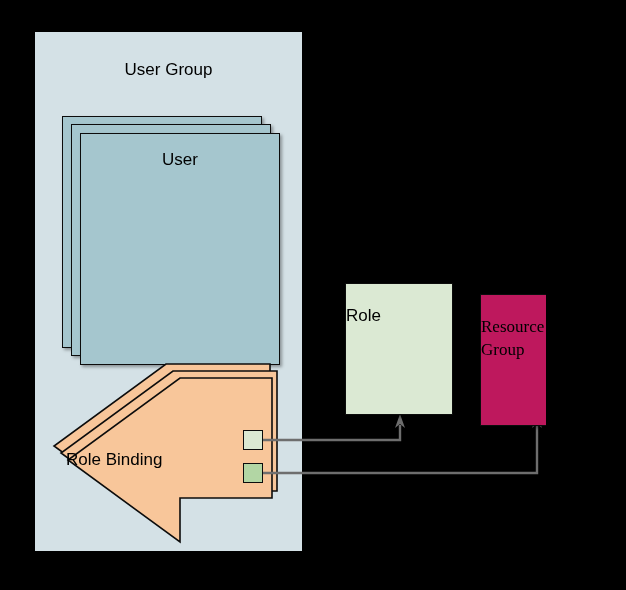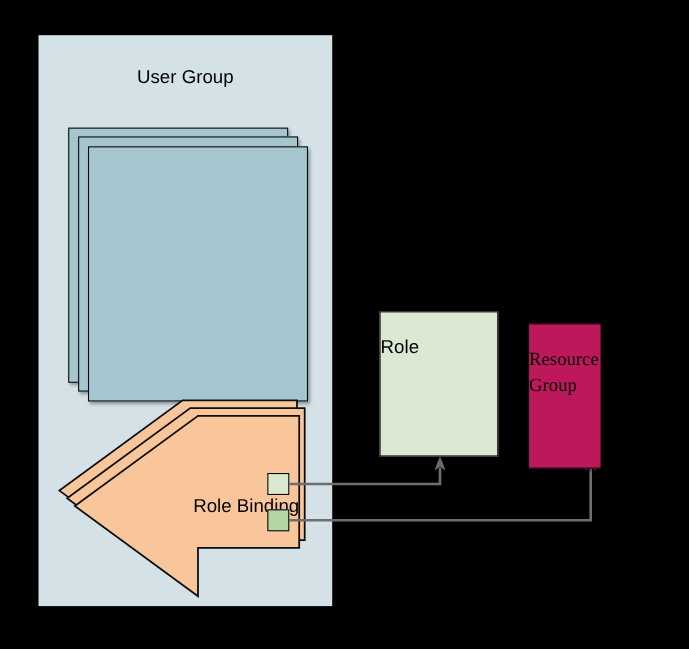--- a/index.html
+++ b/index.html
@@ -63,21 +63,21 @@
   .rb-svg { position: absolute; overflow: visible; }
   #rb-back  { left: 52px; top: 362px; }
   #rb-mid   { left: 59px; top: 369px; }
   #rb-front { left: 66px; top: 376px; }
 
   #role-binding-label {
     position: absolute;
     left: 66px;
     top: 450px;
     width: 206px;
-    text-align: right;
+    text-align: left;
     font-size: 17px;
     color: #000000;
     line-height: 20px;
   }
 
   
   .key-square {
     position: absolute;
     width: 20px;
     height: 20px;
@@ -143,20 +143,21 @@
 
 <div id="canvas">
 
   <div id="user-group">
     <div id="user-group-label">User Group</div>
   </div>
 
   <div id="user-card-back" class="user-card"></div>
   <div id="user-card-mid" class="user-card"></div>
   <div id="user-card-front" class="user-card"></div>
+  <div id="user-label">User</div>
 
   <svg id="rb-back" class="rb-svg" width="220" height="170">
     <polygon points="114,2 218,2 218,122 114,122 114,166 2,84 114,2" fill="#F8C69A" stroke="#0c0c0c" stroke-width="1.6"></polygon>
   </svg>
   <svg id="rb-mid" class="rb-svg" width="220" height="170">
     <polygon points="114,2 218,2 218,122 114,122 114,166 2,84 114,2" fill="#F8C69A" stroke="#0c0c0c" stroke-width="1.6"></polygon>
   </svg>
   <svg id="rb-front" class="rb-svg" width="220" height="170">
     <polygon points="114,2 206,2 206,122 114,122 114,166 2,84 114,2" fill="#F8C69A" stroke="#0c0c0c" stroke-width="1.6"></polygon>
   </svg>

